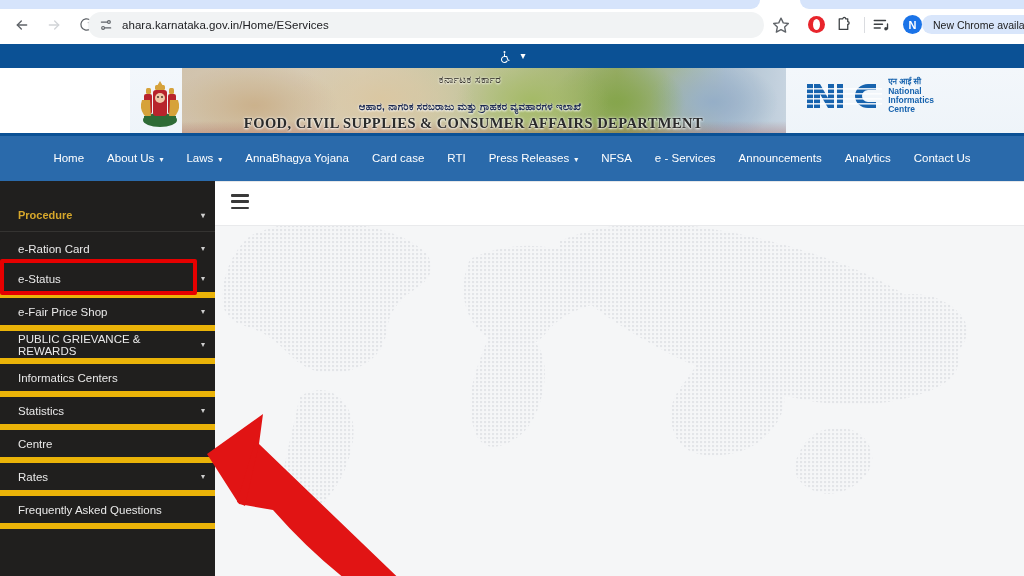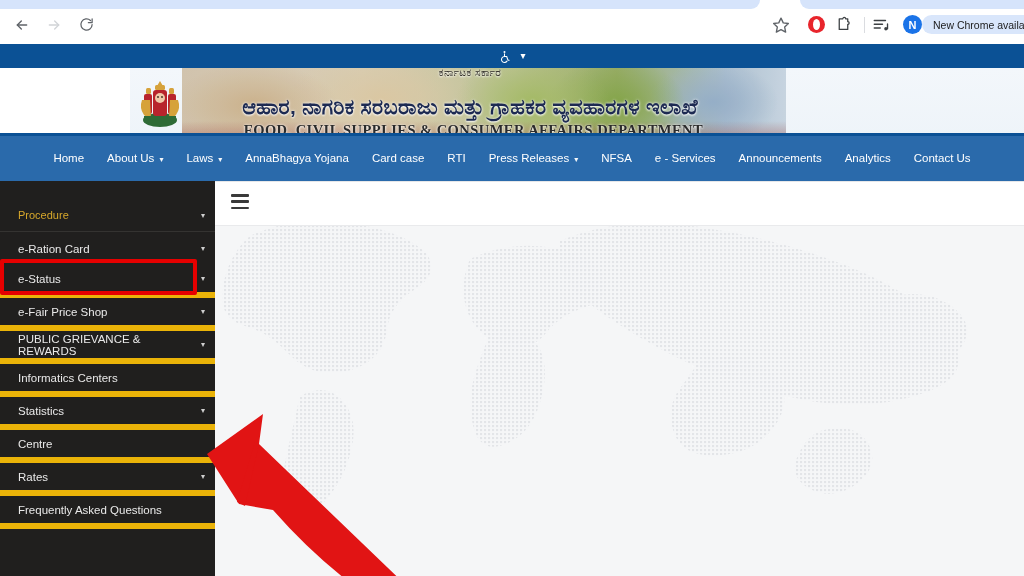--- a/index.html
+++ b/index.html
@@ -113,21 +113,21 @@
     content: ""; position: absolute; left: 0; bottom: 0; width: 100%; height: 22%;
     background: linear-gradient(to top, rgba(150,40,30,.30), rgba(150,40,30,0));
   }
   #emblem { position: absolute; left: 138px; top: 6px; width: 44px; height: 56px; }
   #banner-text {
     position: absolute; left: 168px; top: 2px; width: 604px; height: 66px;
     display: flex; flex-direction: column; align-items: center; justify-content: center;
     text-shadow: 0 1px 2px rgba(255,255,255,.85), 0 0 3px rgba(255,255,255,.9);
   }
   #govt-kn { font-size: 10.5px; color: #2d2a25; letter-spacing: .4px; line-height: 1.1; }
-  #dept-kn { font-size: 21px; color: #1d2a52; font-weight: bold; letter-spacing: .3px; line-height: 1.25; margin-top: 16px; }
+  #dept-kn { font-size: 10px; color: #1d2a52; font-weight: bold; letter-spacing: .3px; line-height: 1.25; margin-top: 16px; }
   #dept-en {
     font-family: "Liberation Serif", serif;
     font-size: 14.5px; font-weight: bold; color: #2b2b2b;
     letter-spacing: .45px; line-height: 1.2; margin-top: 1px; padding-left: 7px;
   }
   #nic-logo { position: absolute; right: 90px; top: 10px; display: flex; align-items: center; gap: 6px; }
   #nic-mark { width: 76px; height: 30px; }
   #nic-text { line-height: 1.08; }
   #nic-hi { font-size: 8px; color: #1763ae; font-weight: bold; }
   #nic-l1, #nic-l2, #nic-l3 { font-size: 8.5px; color: #1763ae; font-weight: bold; }
@@ -180,21 +180,21 @@
     background: #201f1e;
     padding-top: 18px;
   }
   .side-item {
     position: relative; height: 33px;
     display: flex; align-items: center; justify-content: space-between;
     padding: 0 10px 0 18px;
     border-bottom: 6px solid #eab308;
     font-size: 11.5px; color: #e9e9e9;
   }
-  .side-item.heading { color: #d6a72b; font-weight: normal; font-size: 11px; border-bottom: 1px solid #343331; gap: 8px; }
+  .side-item.heading { color: #d6a72b; font-weight: bold; font-size: 11px; border-bottom: 1px solid #343331; gap: 8px; }
   .side-item.highlighted { border: 0; }
   .side-caret { font-size: 8px; color: #cfcfcf; }
   #highlight-box {
     position: absolute; left: 0px; top: 78px; width: 197px; height: 36px;
     border: 4px solid #e60000; border-radius: 2px;
     pointer-events: none;
   }
 
   
   #red-arrow { position: absolute; left: 215px; top: 225px; width: 280px; height: 270px; overflow: visible; }
@@ -223,20 +223,31 @@
           <polyline points="13 18 19 12 13 6"></polyline>
         </svg>
     </div>
     <div class="nav-btn">
       <svg width="15" height="15" viewBox="0 0 24 24" fill="none" stroke="#5f6368" stroke-width="2" stroke-linecap="round" stroke-linejoin="round">
           <path d="M21 12a9 9 0 1 1-2.64-6.36"></path>
           <polyline points="21 3 21 9 15 9"></polyline>
         </svg>
     </div>
 
+    <div id="omnibox">
+      <div id="site-settings-icon">
+        <svg width="14" height="14" viewBox="0 0 24 24" fill="none" stroke="#5f6368" stroke-width="2" stroke-linecap="round">
+          <line x1="4" y1="7" x2="14" y2="7"></line>
+            <circle cx="17" cy="7" r="2.4" fill="none"></circle>
+          <line x1="10" y1="17" x2="20" y2="17"></line>
+            <circle cx="7" cy="17" r="2.4" fill="none"></circle>
+        </svg>
+      </div>
+      <span id="url-text" title="ahara.karnataka.gov.in/Home/EServices">ahara.karnataka.gov.in/Home/EServices</span>
+    </div>
 
     <div id="bookmark-star">
       <svg width="18" height="18" viewBox="0 0 24 24" fill="none" stroke="#5f6368" stroke-width="1.8" stroke-linejoin="round">
           <polygon points="12 2.8 15 9.2 21.8 10 16.9 14.8 18.2 21.5 12 18.2 5.8 21.5 7.1 14.8 2.2 10 9 9.2"></polygon>
         </svg>
     </div>
 
     <div id="opera-icon">
         <div class="inner"></div>
       </div>
@@ -303,20 +314,42 @@
         <path d="M6 42 h32 v3 h-32z" fill="#2e6b36"></path>
       </svg>
     </div>
 
     <div id="banner-text">
       <div id="govt-kn">ಕರ್ನಾಟಕ ಸರ್ಕಾರ</div>
       <div id="dept-kn">ಆಹಾರ, ನಾಗರಿಕ ಸರಬರಾಜು ಮತ್ತು ಗ್ರಾಹಕರ ವ್ಯವಹಾರಗಳ ಇಲಾಖೆ</div>
       <div id="dept-en">FOOD, CIVIL SUPPLIES &amp; CONSUMER AFFAIRS DEPARTMENT</div>
     </div>
 
+    <div id="nic-logo">
+      <svg id="nic-mark" viewBox="0 0 76 30">
+        <g fill="#1763ae">
+          <rect x="1" y="3" width="6" height="24"></rect>
+          <path d="M8 3 h6 l8 14 V3 h6 v24 h-6 l-8-14 v14 H8z"></path>
+          <rect x="31" y="3" width="6" height="24"></rect>
+          <path d="M62 3 a13 12 0 0 0 0 24 h8 v-6 h-8 a6 6 0 0 1 0-12 h8 V3z"></path>
+        </g>
+        <g fill="#ffffff" opacity=".85">
+          <rect x="0" y="7" width="76" height="1.6"></rect>
+          <rect x="0" y="12" width="76" height="1.6"></rect>
+          <rect x="0" y="17" width="76" height="1.6"></rect>
+          <rect x="0" y="22" width="76" height="1.6"></rect>
+        </g>
+      </svg>
+      <div id="nic-text">
+        <div id="nic-hi">एन आई सी</div>
+        <div id="nic-l1">National</div>
+        <div id="nic-l2">Informatics</div>
+        <div id="nic-l3">Centre</div>
+      </div>
+    </div>
 
     <div id="banner-underline"></div>
   </div>
 
   <div id="navbar">
     <div id="nav-items">
         <div class="nav-item">
           <span>Home</span>
         </div>
         <div class="nav-item">

